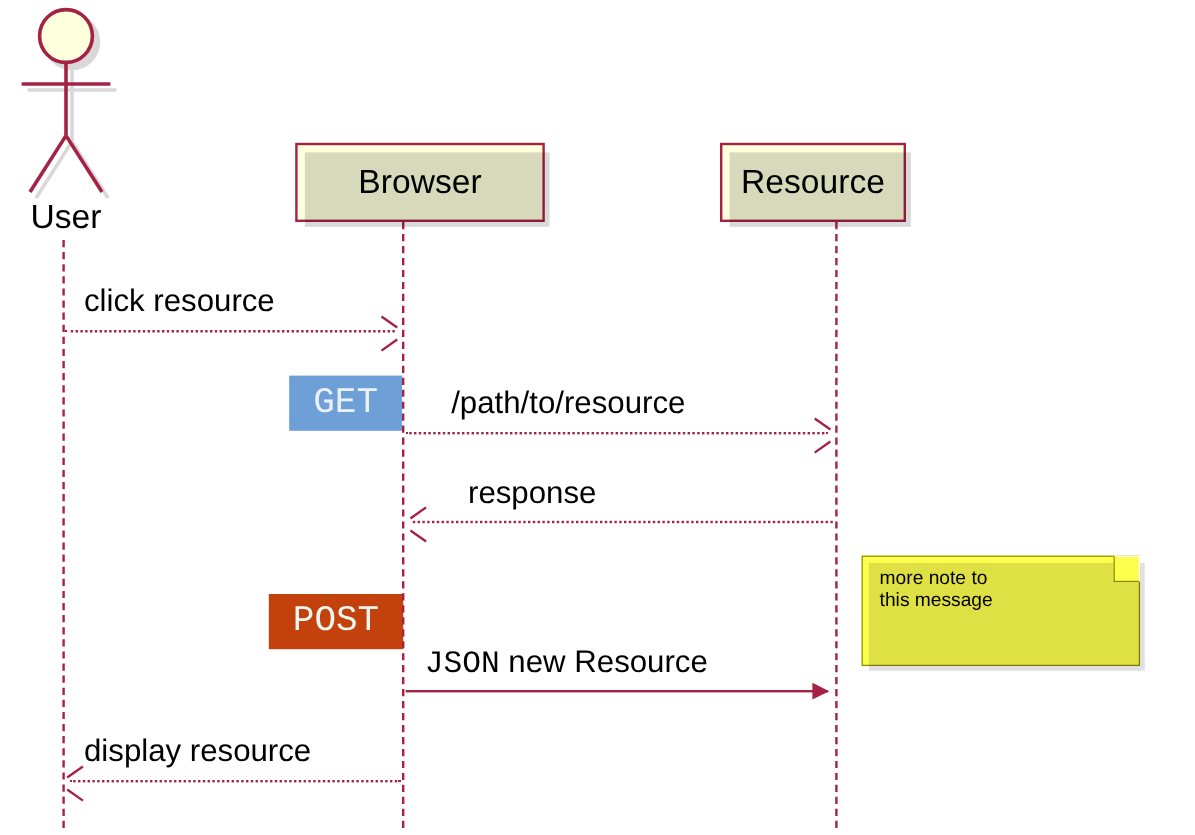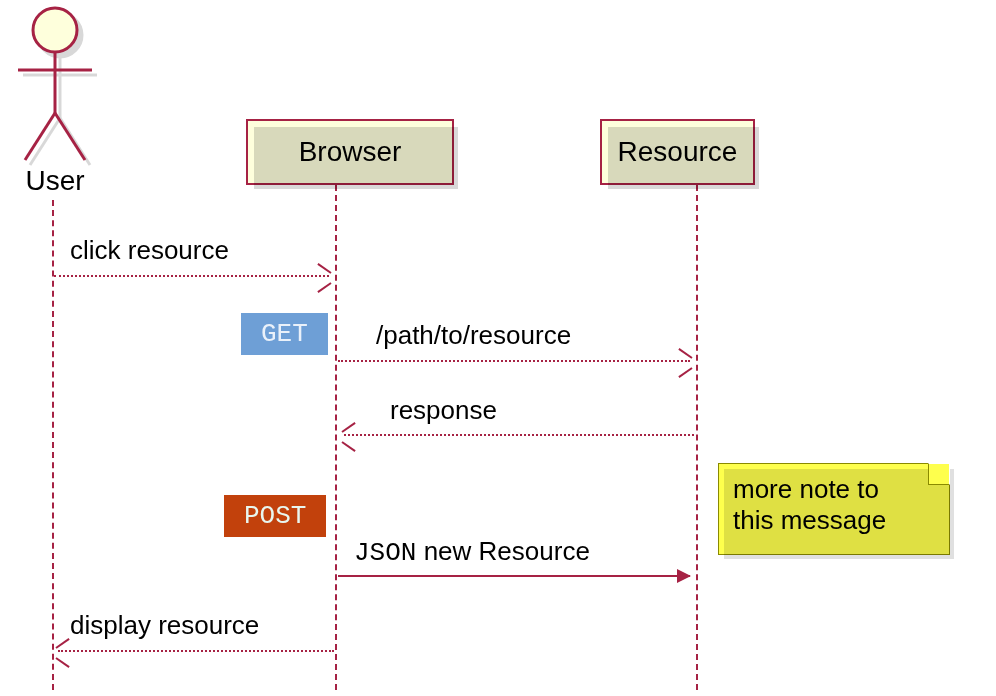--- a/index.html
+++ b/index.html
@@ -101,33 +101,33 @@
     color:#000;
     white-space: nowrap;
   }
   .msg-text .mono{
     font-family: "Courier New", monospace;
   }
   
   .badge{
     position:absolute;
     font-family:"Courier New", monospace;
-    font-size: 26px;
+    font-size: 30px;
     padding: 6px 20px;
     color:#fff;
     text-align:center;
   }
   .badge.get{ background:#6E9FD6; color:#EAF1FA;}
   .badge.post{ background:#c2410c; color:#E8F6EF;}
   
   .note{
     position:absolute;
     background:#FEFF4D;
     border:1.5px solid #8A8A00;
-    font-size:26px;
+    font-size:16px;
     color:#000;
     padding: 10px 14px;
     box-sizing:border-box;
   }
   .note::before{
     content:"";
     position:absolute;
     right:-1px; top:-1px;
     width:0;height:0;
     border-top: 22px solid #fff;

